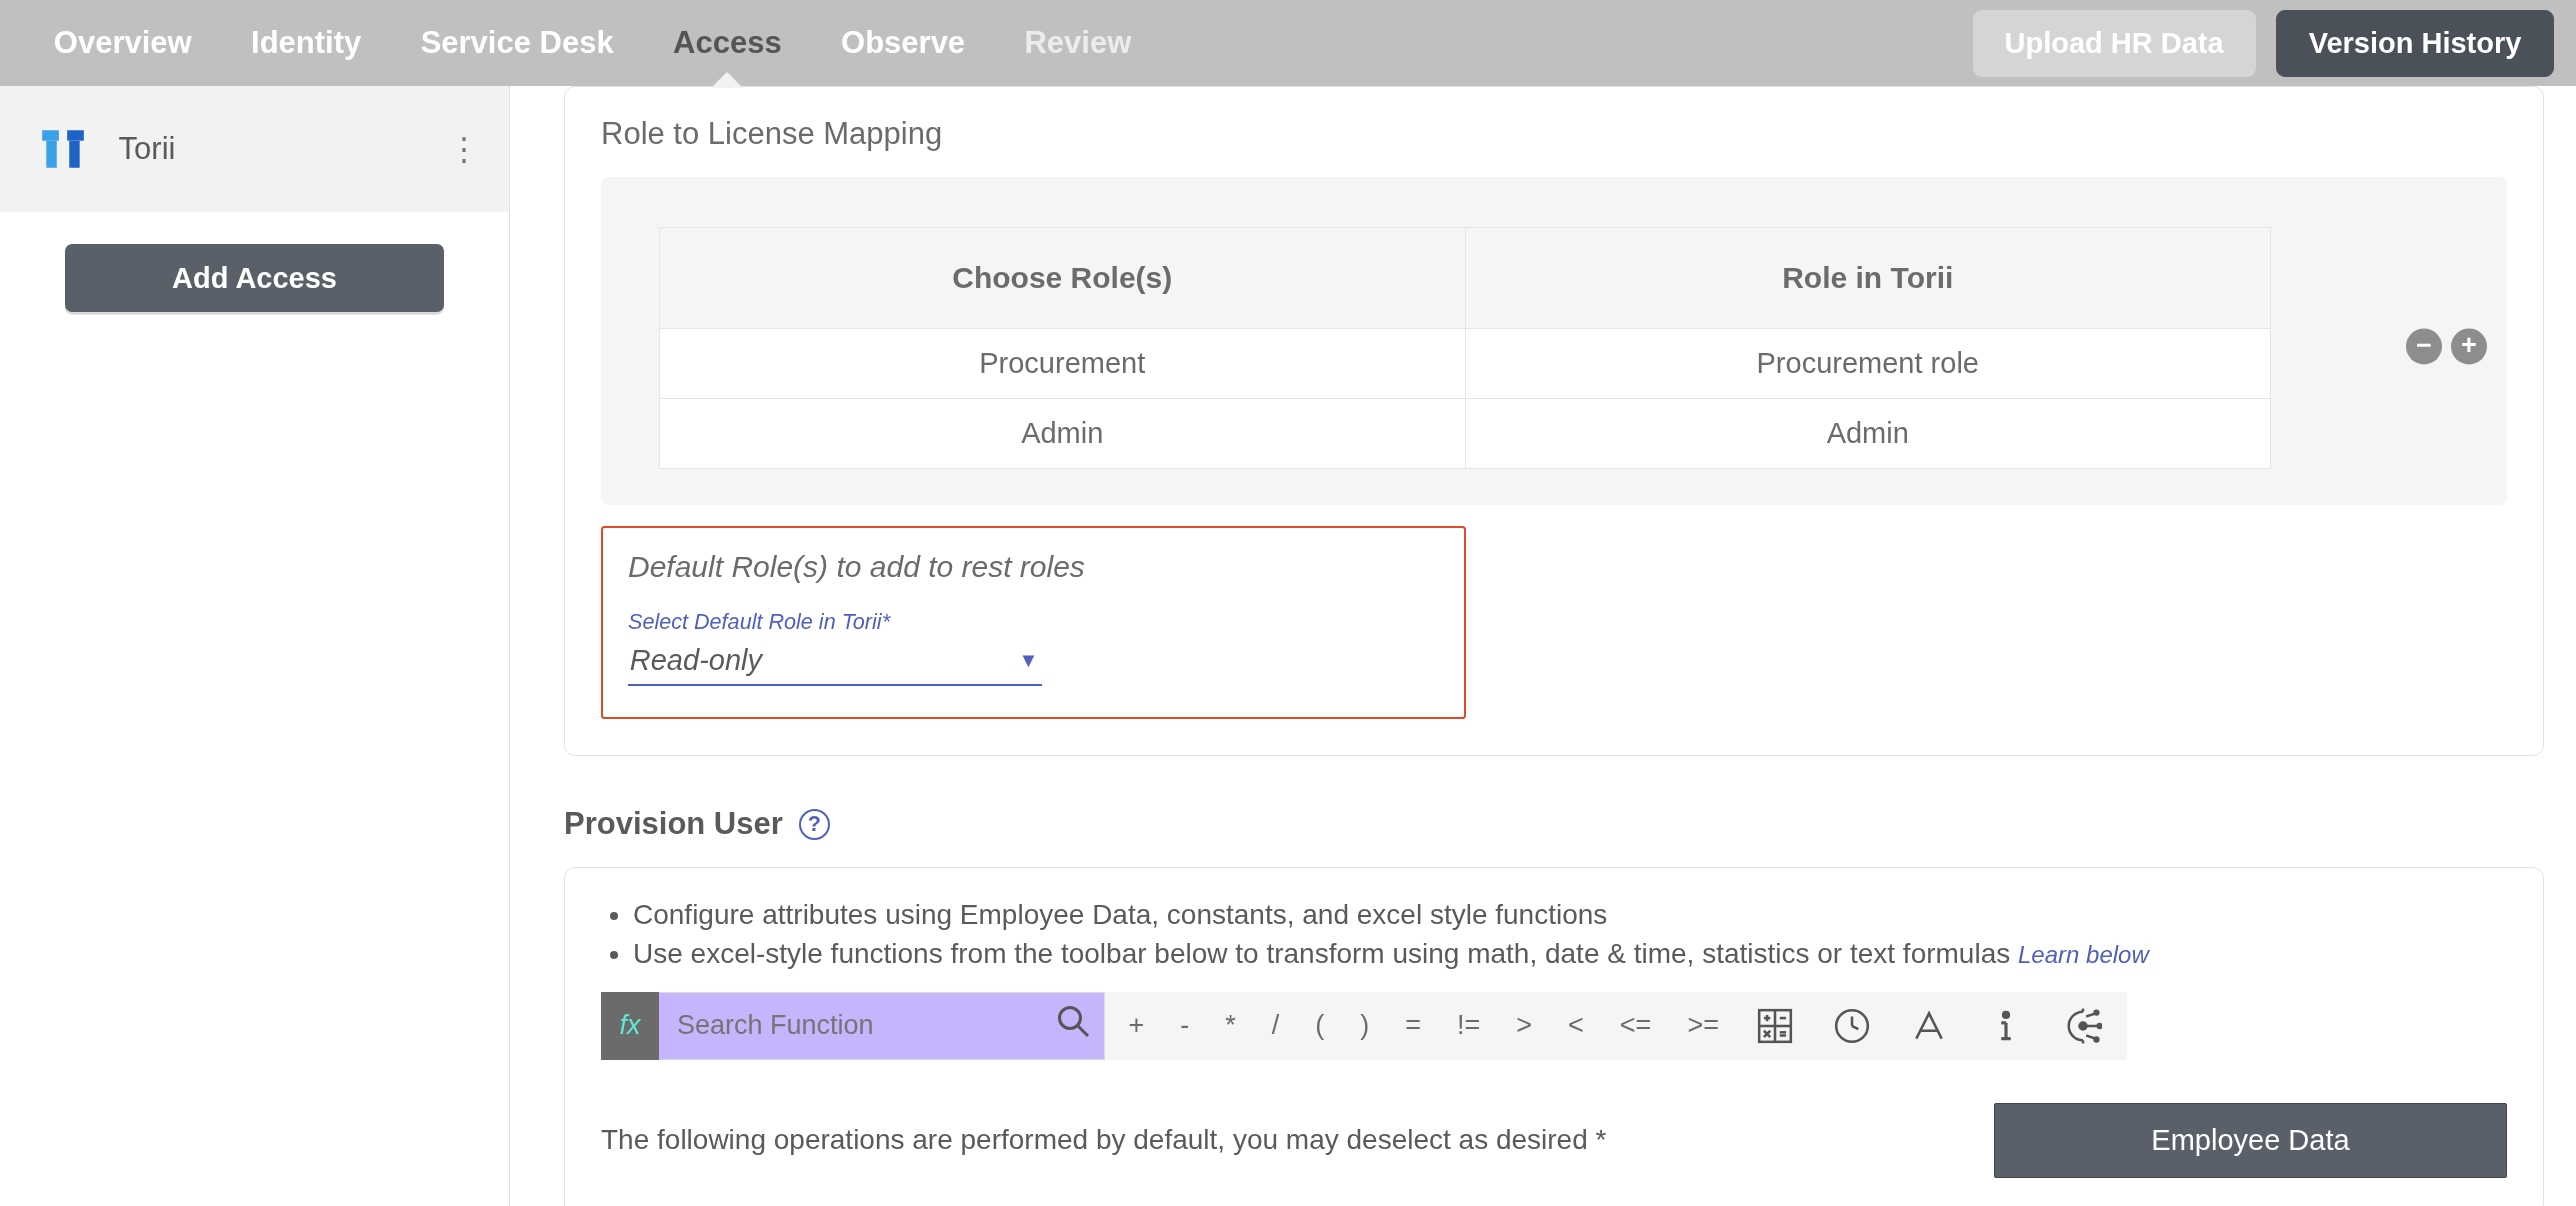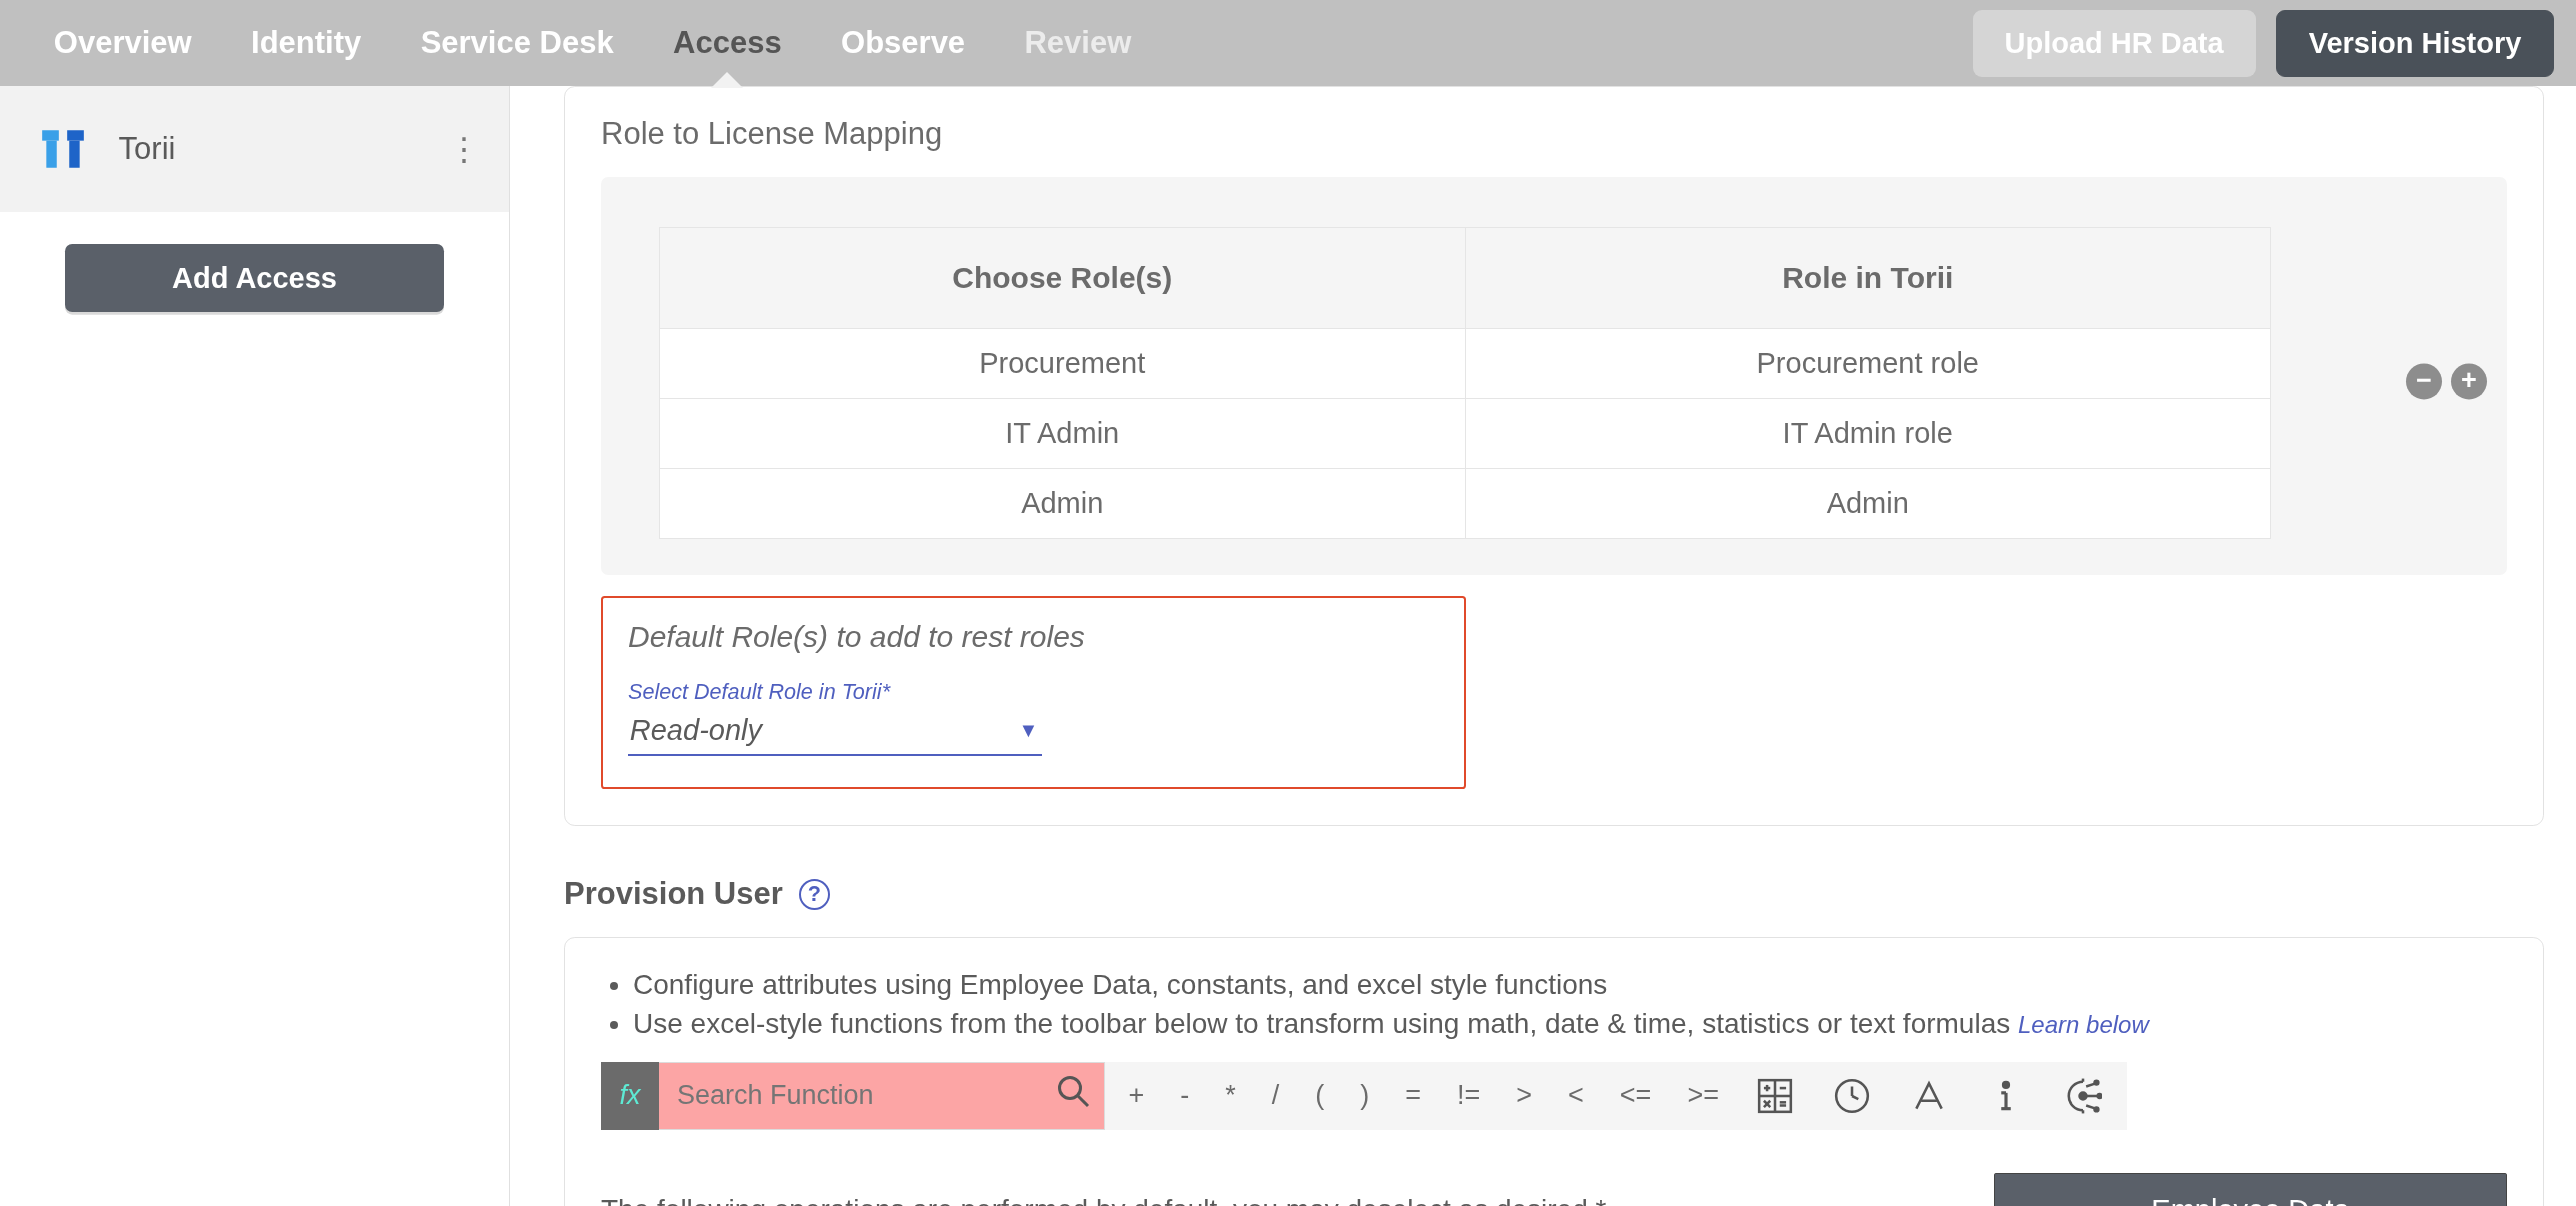--- a/index.html
+++ b/index.html
@@ -154,21 +154,21 @@
   .prov-card { border: 1.8px solid #e2e2e2; border-radius: 10.8px; padding: 27px 36px 36px 36px; }
   .bullets { list-style: disc; padding-left: 32px; font-size: 28px; color: #5a5a5a; line-height: 1.4; }
   .bullets .link { color: #4f5fbf; font-style: italic; font-size: 24px; cursor:pointer; }
 
   .fx-row { display:flex; align-items:center; gap: 0; margin-top: 18px; }
   .fx-tag { width: 58px; height: 68px; background: #6b6b6b; color:#5eead4; font-size: 27px; font-style: italic; display:flex;align-items:center;justify-content:center; }
   .fx-search {
     width: 446px; height: 68px;
     border: 1.8px solid #dcdcdc; border-left: none;
     display:flex; align-items:center; padding: 0 12.6px 0 18px;
-    font-size: 27px; color: #888; background: #fca5a5; gap: 10.8px;
+    font-size: 27px; color: #888; background: #c4b5fd; gap: 10.8px;
   }
   .fx-search input { border:none; outline:none; flex:1; font-size:27px; color:#555; background:transparent; }
   .fx-search .mag { font-size: 38px; color: #555; }
   .op-strip {
     height: 68px; background: #f5f5f5; display:flex; align-items:center;
     padding: 0 23.4px; gap: 36px; font-size: 27px; color: #6b6b6b;
     flex: 0 0 auto;
   }
   .op-strip span { cursor:pointer; }
   .tool-ic { width: 41px; height: 41px; display:flex; align-items:center; justify-content:center; color:#555; }
@@ -236,24 +236,20 @@
               <th>Choose Role(s)</th>
               <th>Role in Torii</th>
             </tr>
           </thead>
           <tbody>
             <tr>
               <td>Procurement</td>
               <td>Procurement role</td>
             </tr>
             <tr>
-              <td>IT Admin</td>
-              <td>IT Admin role</td>
-            </tr>
-            <tr>
               <td>Admin</td>
               <td>Admin</td>
             </tr>
           </tbody>
         </table>
         <div class="row-controls">
           <div class="circ">−</div>
           <div class="circ">+</div>
         </div>
       </div>

